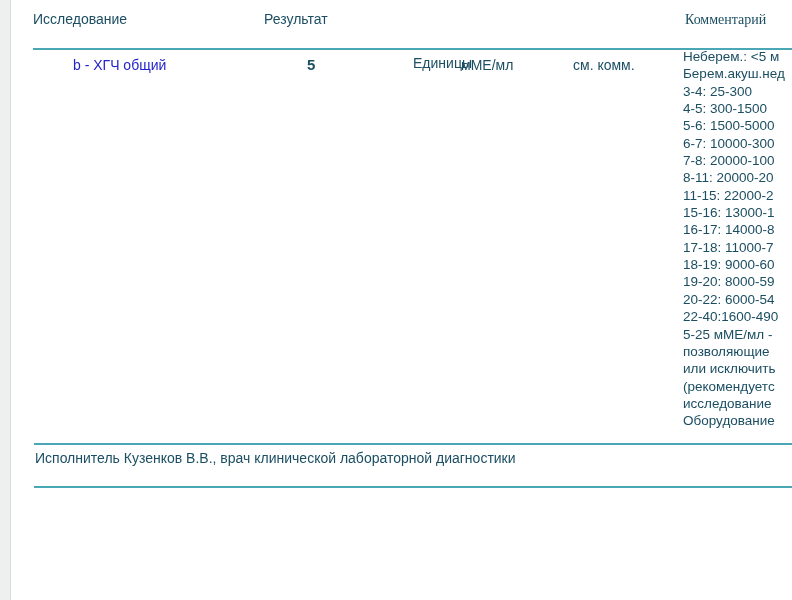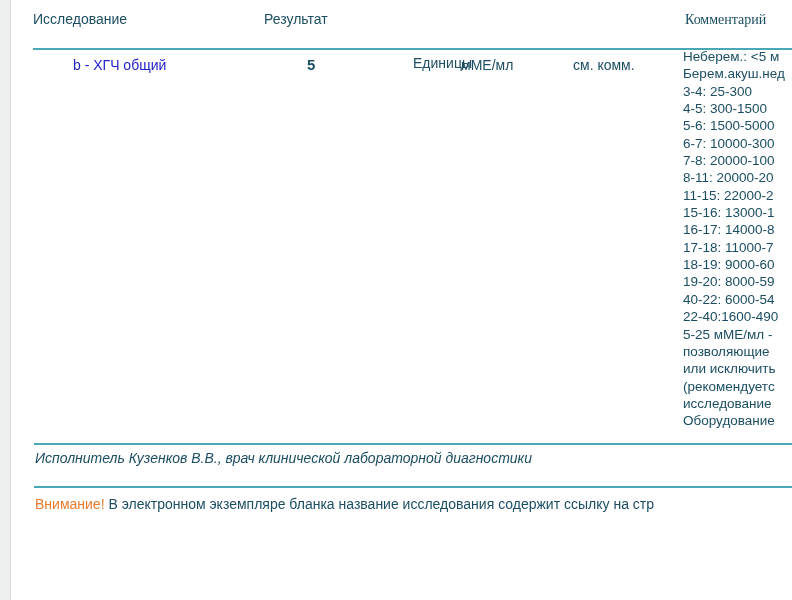--- a/index.html
+++ b/index.html
@@ -51,32 +51,31 @@
     <div class="comment-line">5-6: 1500-5000</div>
     <div class="comment-line">6-7: 10000-300</div>
     <div class="comment-line">7-8: 20000-100</div>
     <div class="comment-line">8-11: 20000-20</div>
     <div class="comment-line">11-15: 22000-2</div>
     <div class="comment-line">15-16: 13000-1</div>
     <div class="comment-line">16-17: 14000-8</div>
     <div class="comment-line">17-18: 11000-7</div>
     <div class="comment-line">18-19: 9000-60</div>
     <div class="comment-line">19-20: 8000-59</div>
-    <div class="comment-line">40-22: 6000-54</div>
+    <div class="comment-line">20-22: 6000-54</div>
     <div class="comment-line">22-40:1600-490</div>
     <div class="comment-line">5-25 мМЕ/мл -</div>
     <div class="comment-line">позволяющие</div>
     <div class="comment-line">или исключить</div>
     <div class="comment-line">(рекомендуетс</div>
     <div class="comment-line">исследование</div>
     <div class="comment-line">Оборудование</div>
   </div>
 
   <div class="hline" style="left:34px;top:443px;width:758px;"></div>
 
-  <div class="abs executor" style="left:35px;top:450px;font-style:italic;">Исполнитель Кузенков В.В., врач клинической лабораторной диагностики</div>
+  <div class="abs executor" style="left:35px;top:450px;">Исполнитель Кузенков В.В., врач клинической лабораторной диагностики</div>
 
   <div class="hline" style="left:34px;top:486px;width:758px;"></div>
 
   <div class="notice">
-    <div class="row"><span class="orange">Внимание!</span><span class="teal"> В электронном экземпляре бланка название исследования содержит ссылку на стр</span></div>
   </div>
 </div>
 
 </body></html>

